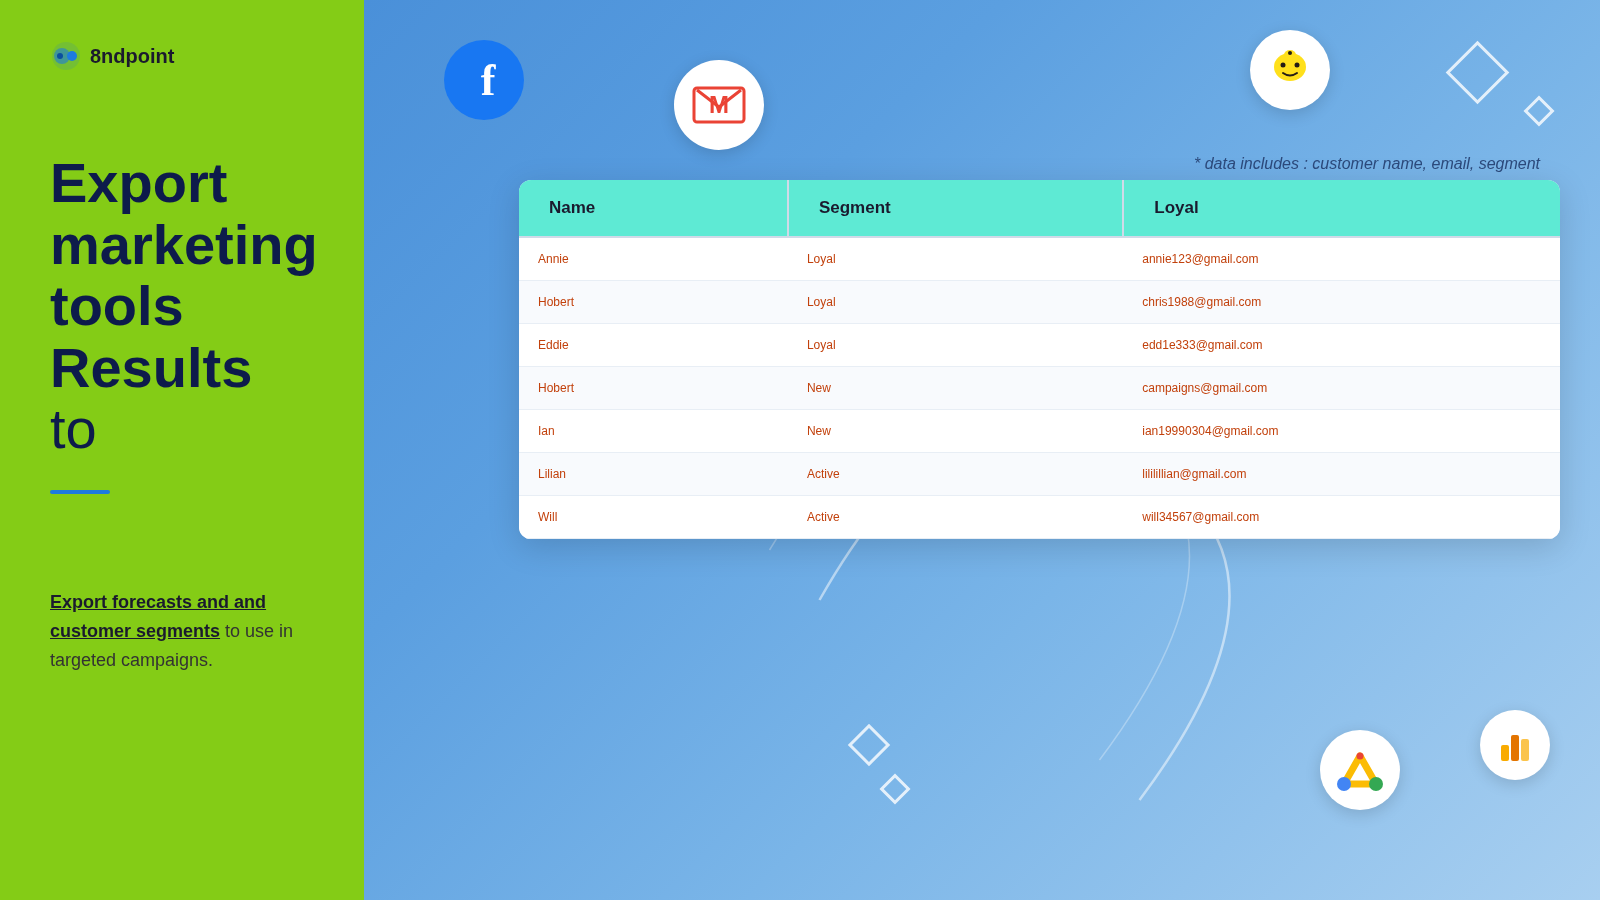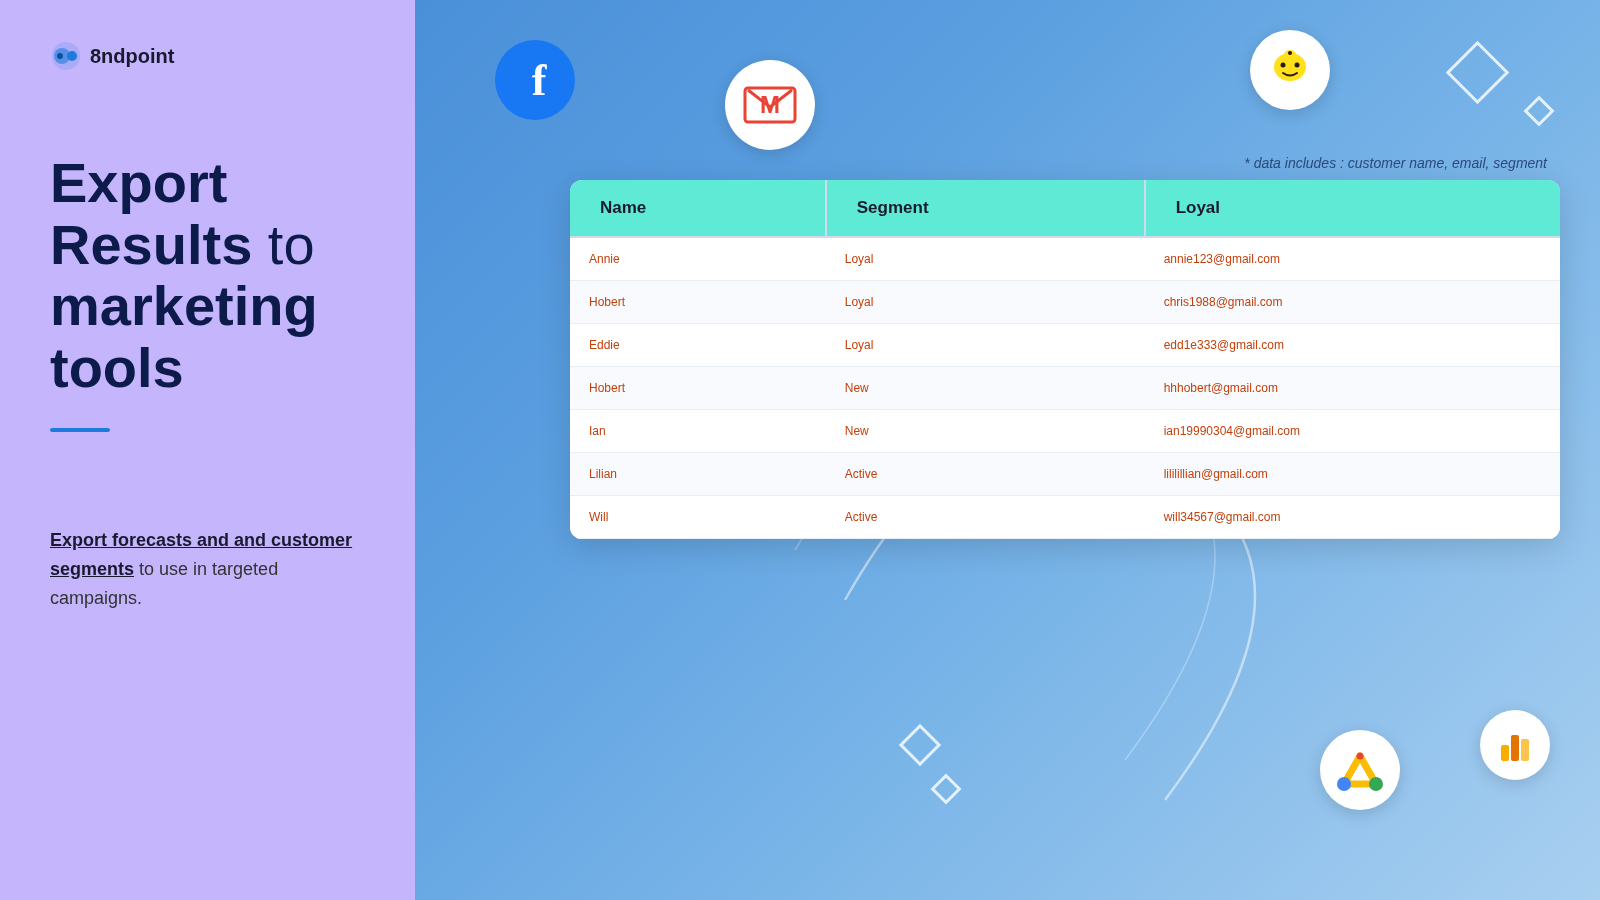--- a/index.html
+++ b/index.html
@@ -7,23 +7,23 @@
     body {
       width: 1600px;
       height: 900px;
       overflow: hidden;
       font-family: 'Segoe UI', Arial, sans-serif;
       display: flex;
     }
 
     
     .left-panel {
-      width: 415px;
+      width: 364px;
       height: 900px;
-      background: #c4b5fd;
+      background: #84cc16;
       flex-shrink: 0;
       padding: 40px 50px;
       display: flex;
       flex-direction: column;
       position: relative;
     }
 
     .logo-area {
       display: flex;
       align-items: center;
@@ -92,22 +92,22 @@
       top: 0;
       width: 100%;
       height: 100%;
       pointer-events: none;
     }
 
     
     .data-note {
       position: absolute;
       top: 155px;
-      right: 53px;
-      font-size: 14px;
+      right: 60px;
+      font-size: 16px;
       color: #2c4a7c;
       font-style: italic;
     }
 
     
     .table-container {
       position: absolute;
       top: 180px;
       left: 155px;
       right: 40px;
@@ -249,25 +249,25 @@
       <circle cx="16" cy="16" r="14" fill="#1d7bde" opacity="0.15"></circle>
       <circle cx="12" cy="16" r="8" fill="#1d7bde" opacity="0.6"></circle>
       <circle cx="22" cy="16" r="5" fill="#1d7bde"></circle>
       <circle cx="10" cy="16" r="3" fill="#0a4fa0"></circle>
     </svg>
     <span class="logo-text">8ndpoint</span>
   </div>
 
   <div class="main-heading">
     <div><span>Export</span></div>
+    <div><span>marketing tools</span></div>
     <div>
       <span>Results</span>
       <span class="light"> </span><span class="light">to</span>
     </div>
-    <div><span>marketing tools</span></div>
   </div>
 
   <div class="divider-line"></div>
 
   <p class="description">
     <span class="underlined">Export forecasts and and customer segments</span><span> to use in targeted campaigns.</span>
   </p>
 </div>
 
 <div class="right-panel">
@@ -329,21 +329,21 @@
             <td>chris1988@gmail.com</td>
           </tr>
           <tr>
             <td>Eddie</td>
             <td>Loyal</td>
             <td>edd1e333@gmail.com</td>
           </tr>
           <tr>
             <td>Hobert</td>
             <td>New</td>
-            <td>hhhobert@gmail.com</td>
+            <td>campaigns@gmail.com</td>
           </tr>
           <tr>
             <td>Ian</td>
             <td>New</td>
             <td>ian19990304@gmail.com</td>
           </tr>
           <tr>
             <td>Lilian</td>
             <td>Active</td>
             <td>lililillian@gmail.com</td>

